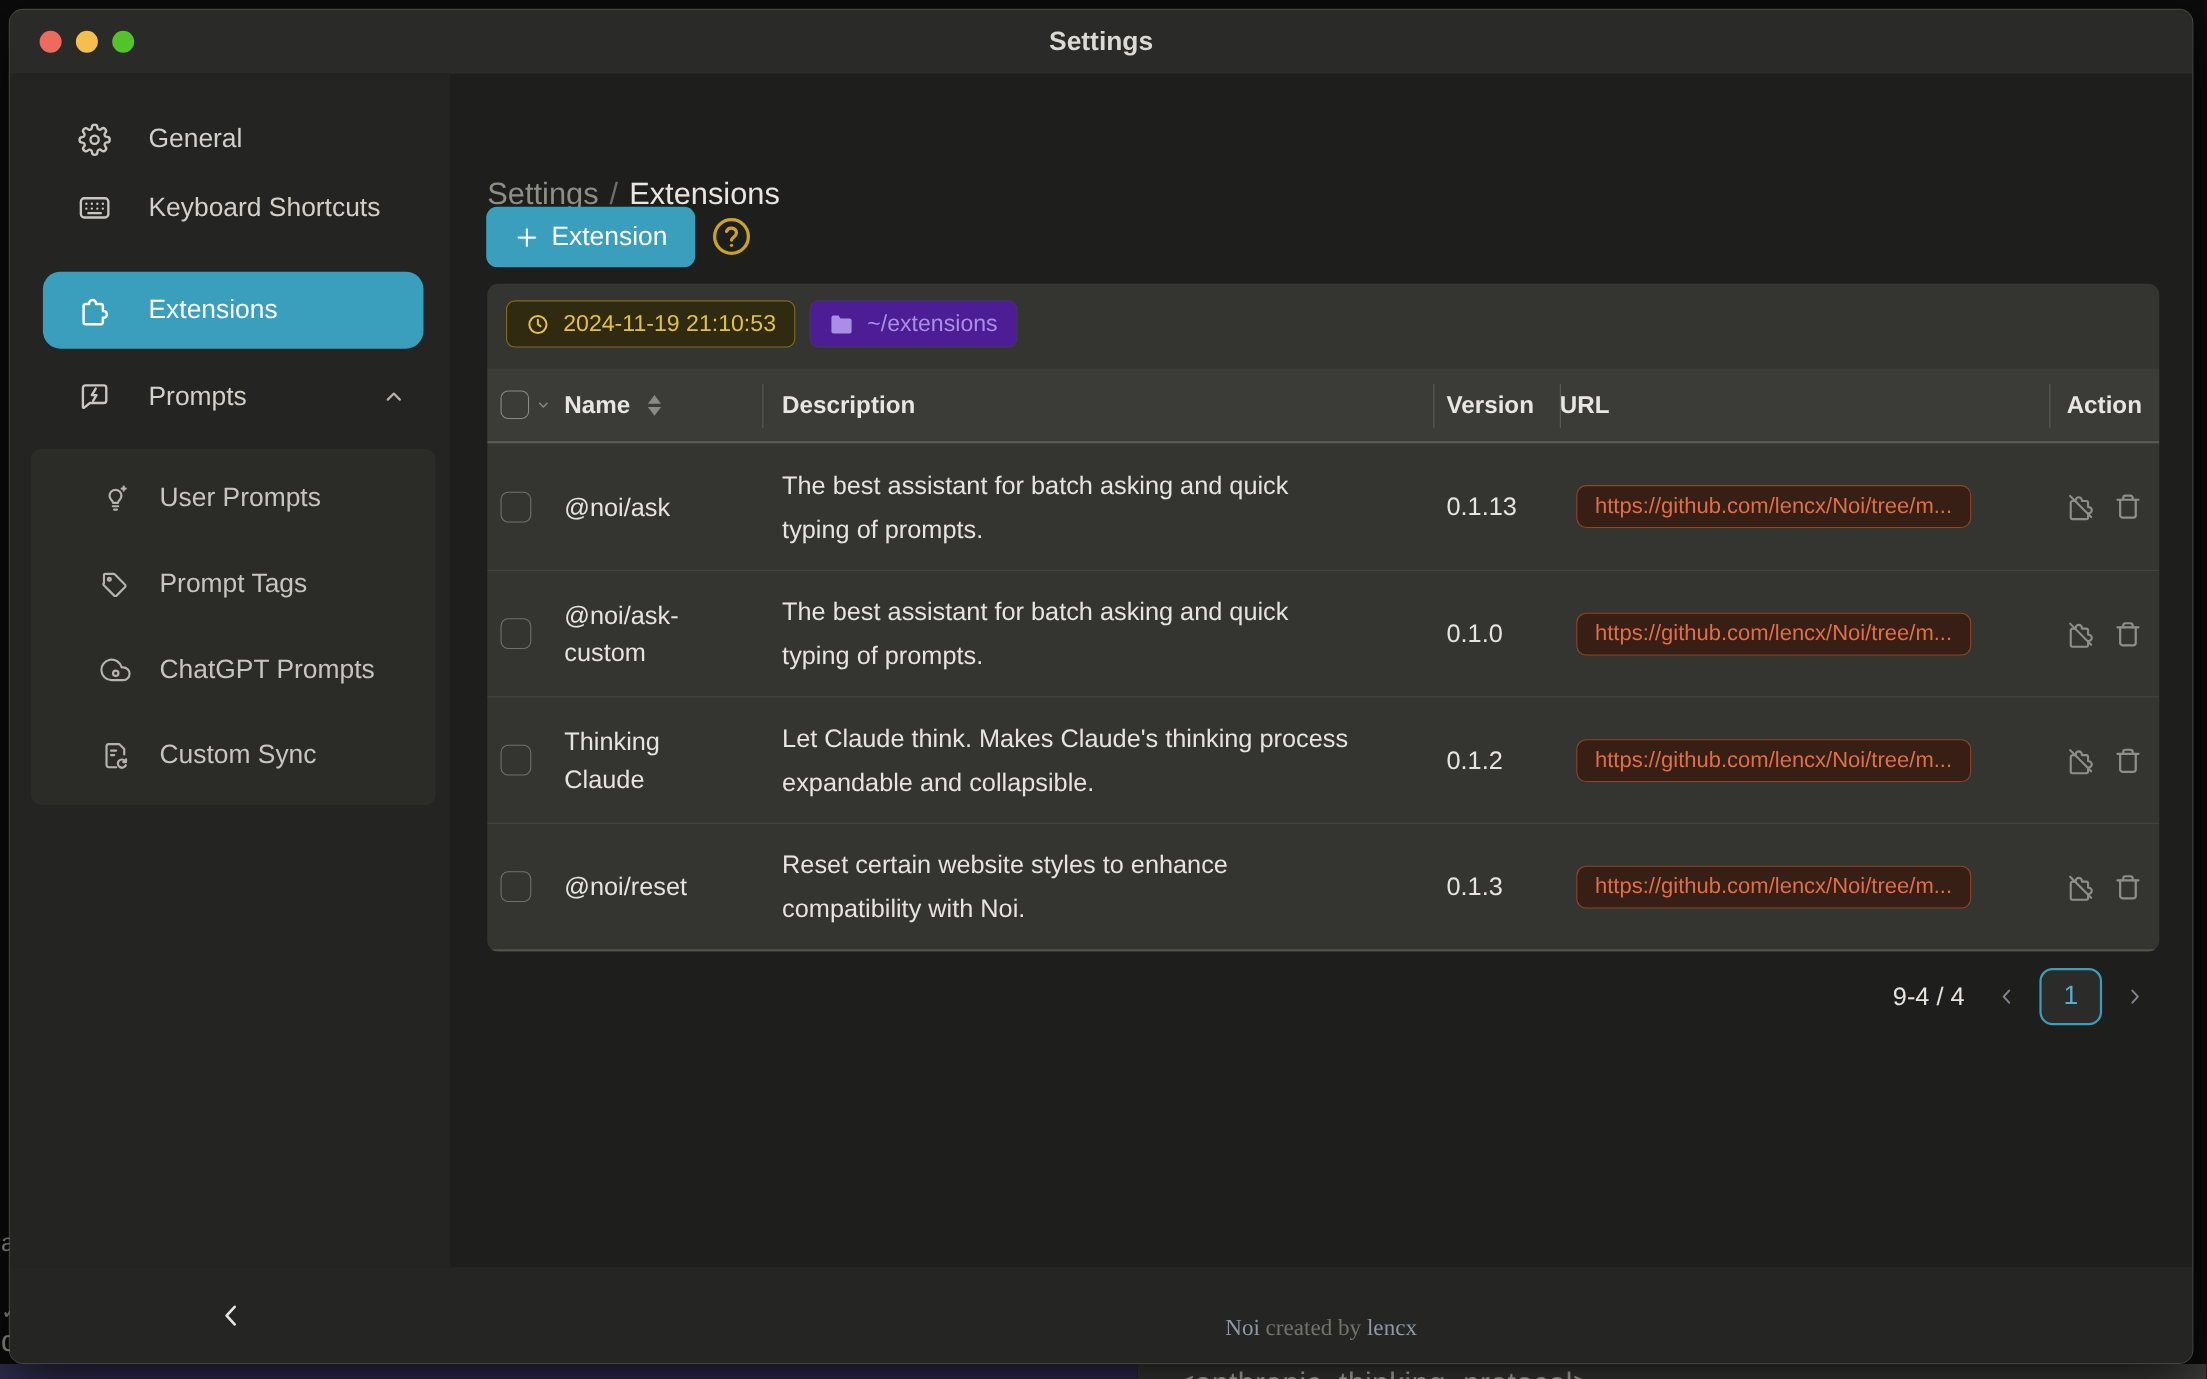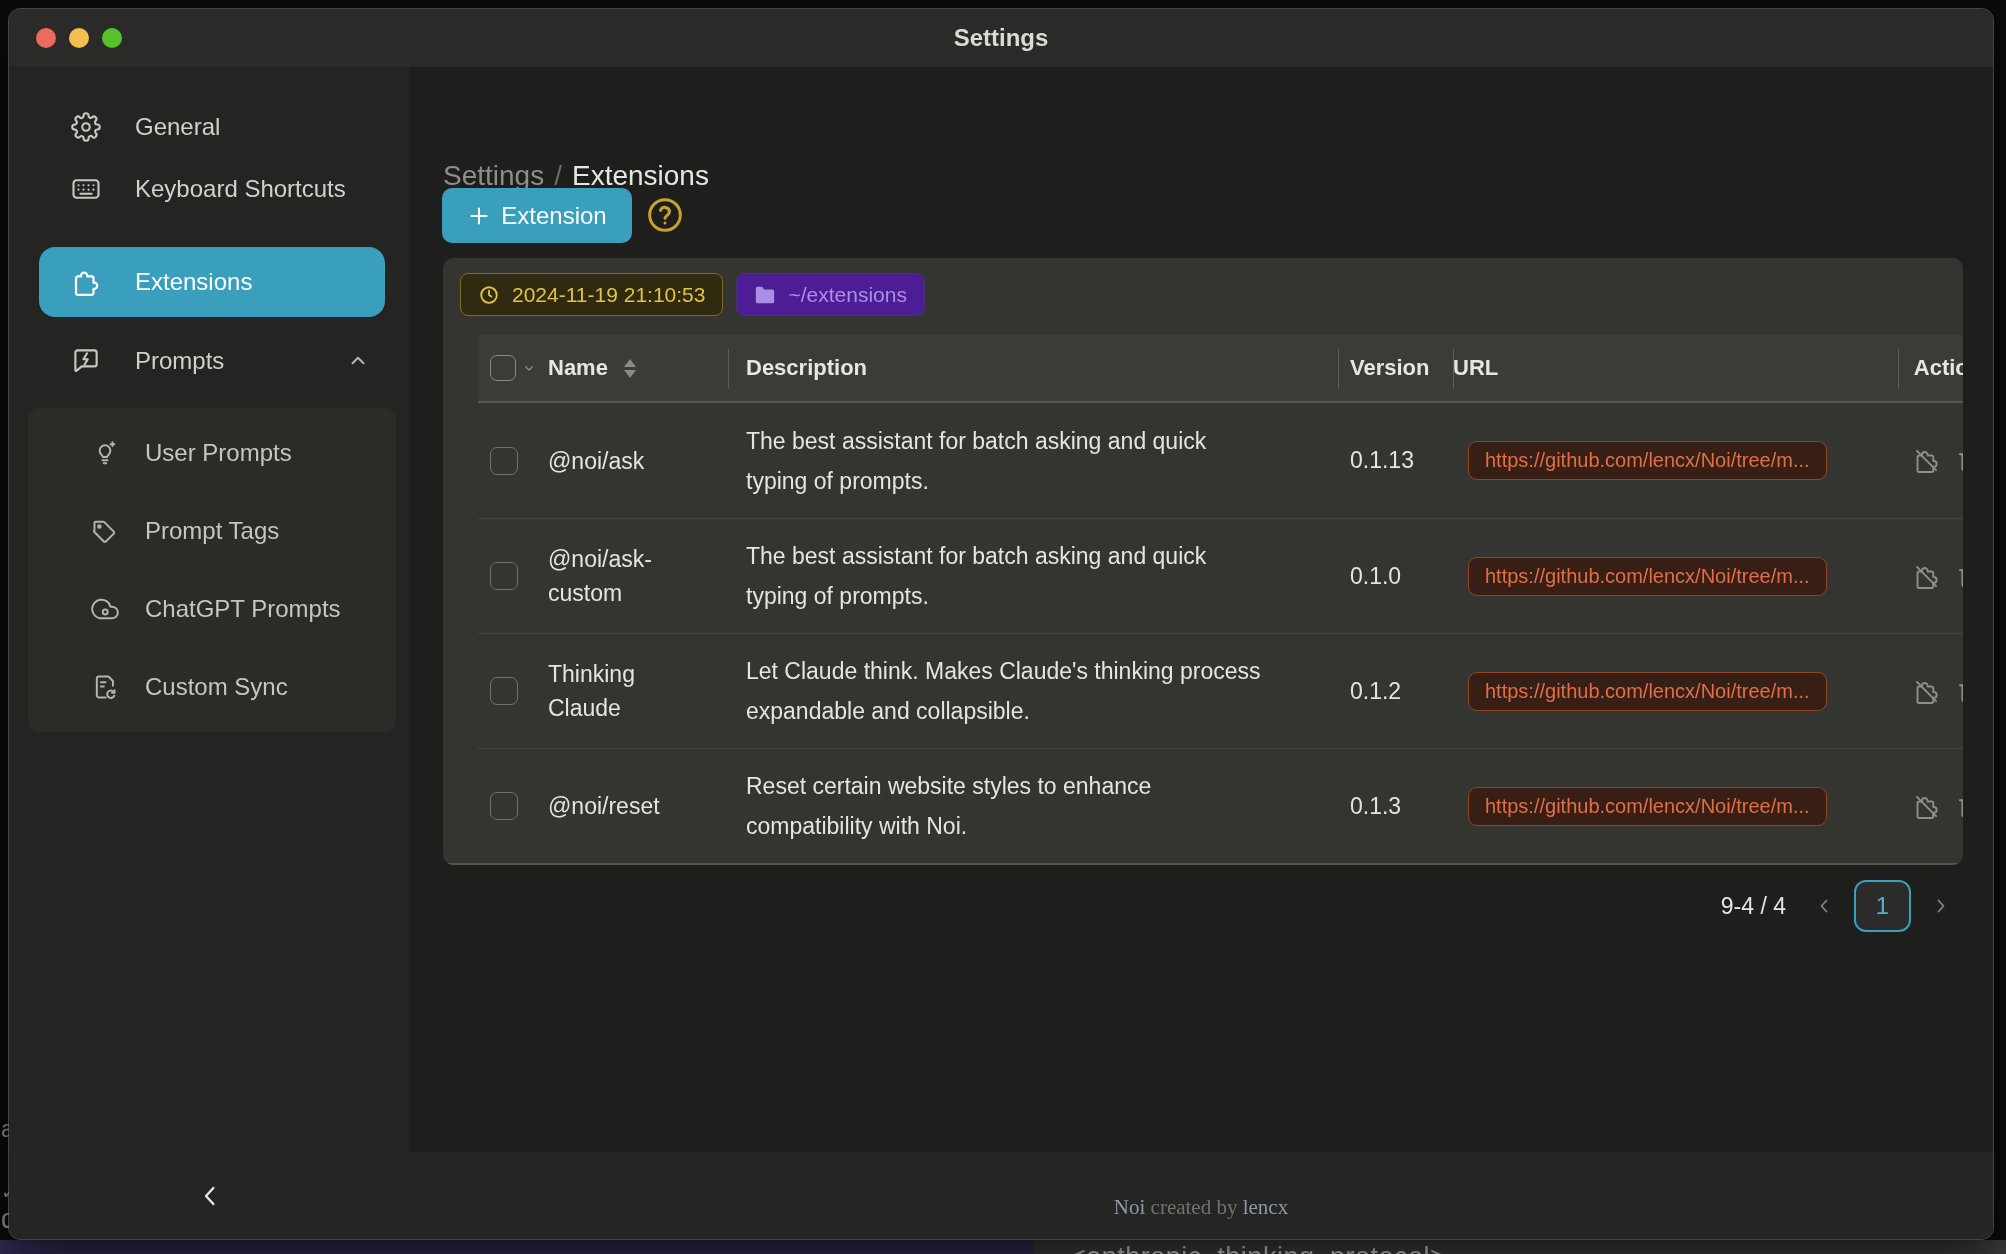--- a/index.html
+++ b/index.html
@@ -70,21 +70,21 @@
   
   .card { position:absolute; left:434px; top:249px; width:1520px; height:607px; background:#343431; border-radius:10px; overflow:hidden; }
   .card::after { content:""; position:absolute; left:0; bottom:0; width:100%; height:2px; background:#55554e; }
 
   .badges { position:absolute; left:17px; top:15px; display:flex; gap:13px; height:43px; }
   .badge { display:flex; align-items:center; gap:12px; padding:0 17px; border-radius:8px; font-size:21px; border:1.5px solid; }
   .badge .ic { width:22px; height:22px; }
   .badge-time { color:#e2c243; border-color:#7c6d22; background:#302b10; }
   .badge-dir  { color:#a98fe3; border-color:#43356b; background:#4c1d95; }
 
-  .thead, .trow { display:grid; grid-template-columns:62px 188px 610px 115px 445px 100px; align-items:center;margin-left:35px; }
+  .thead, .trow { display:grid; grid-template-columns:62px 188px 610px 115px 445px 100px; align-items:center; }
   .thead { position:absolute; left:0; top:77px; width:100%; height:68px; background:#3b3b37; border-bottom:2px solid #5a5a54;
     font-size:22px; font-weight:700; color:#e8e6e1; }
   .th { position:relative; height:100%; display:flex; align-items:center; }
   .hdiv::before { content:""; position:absolute; left:0; top:14px; height:40px; width:1px; background:#5c5c56; }
   .th-check { padding-left:12px; gap:5px; }
   .th-name { padding-left:8px; }
   .th-desc { padding-left:18px; }
   .th-ver { padding-left:12px; }
   .th-url { }
   .th-act { justify-content:center; }

